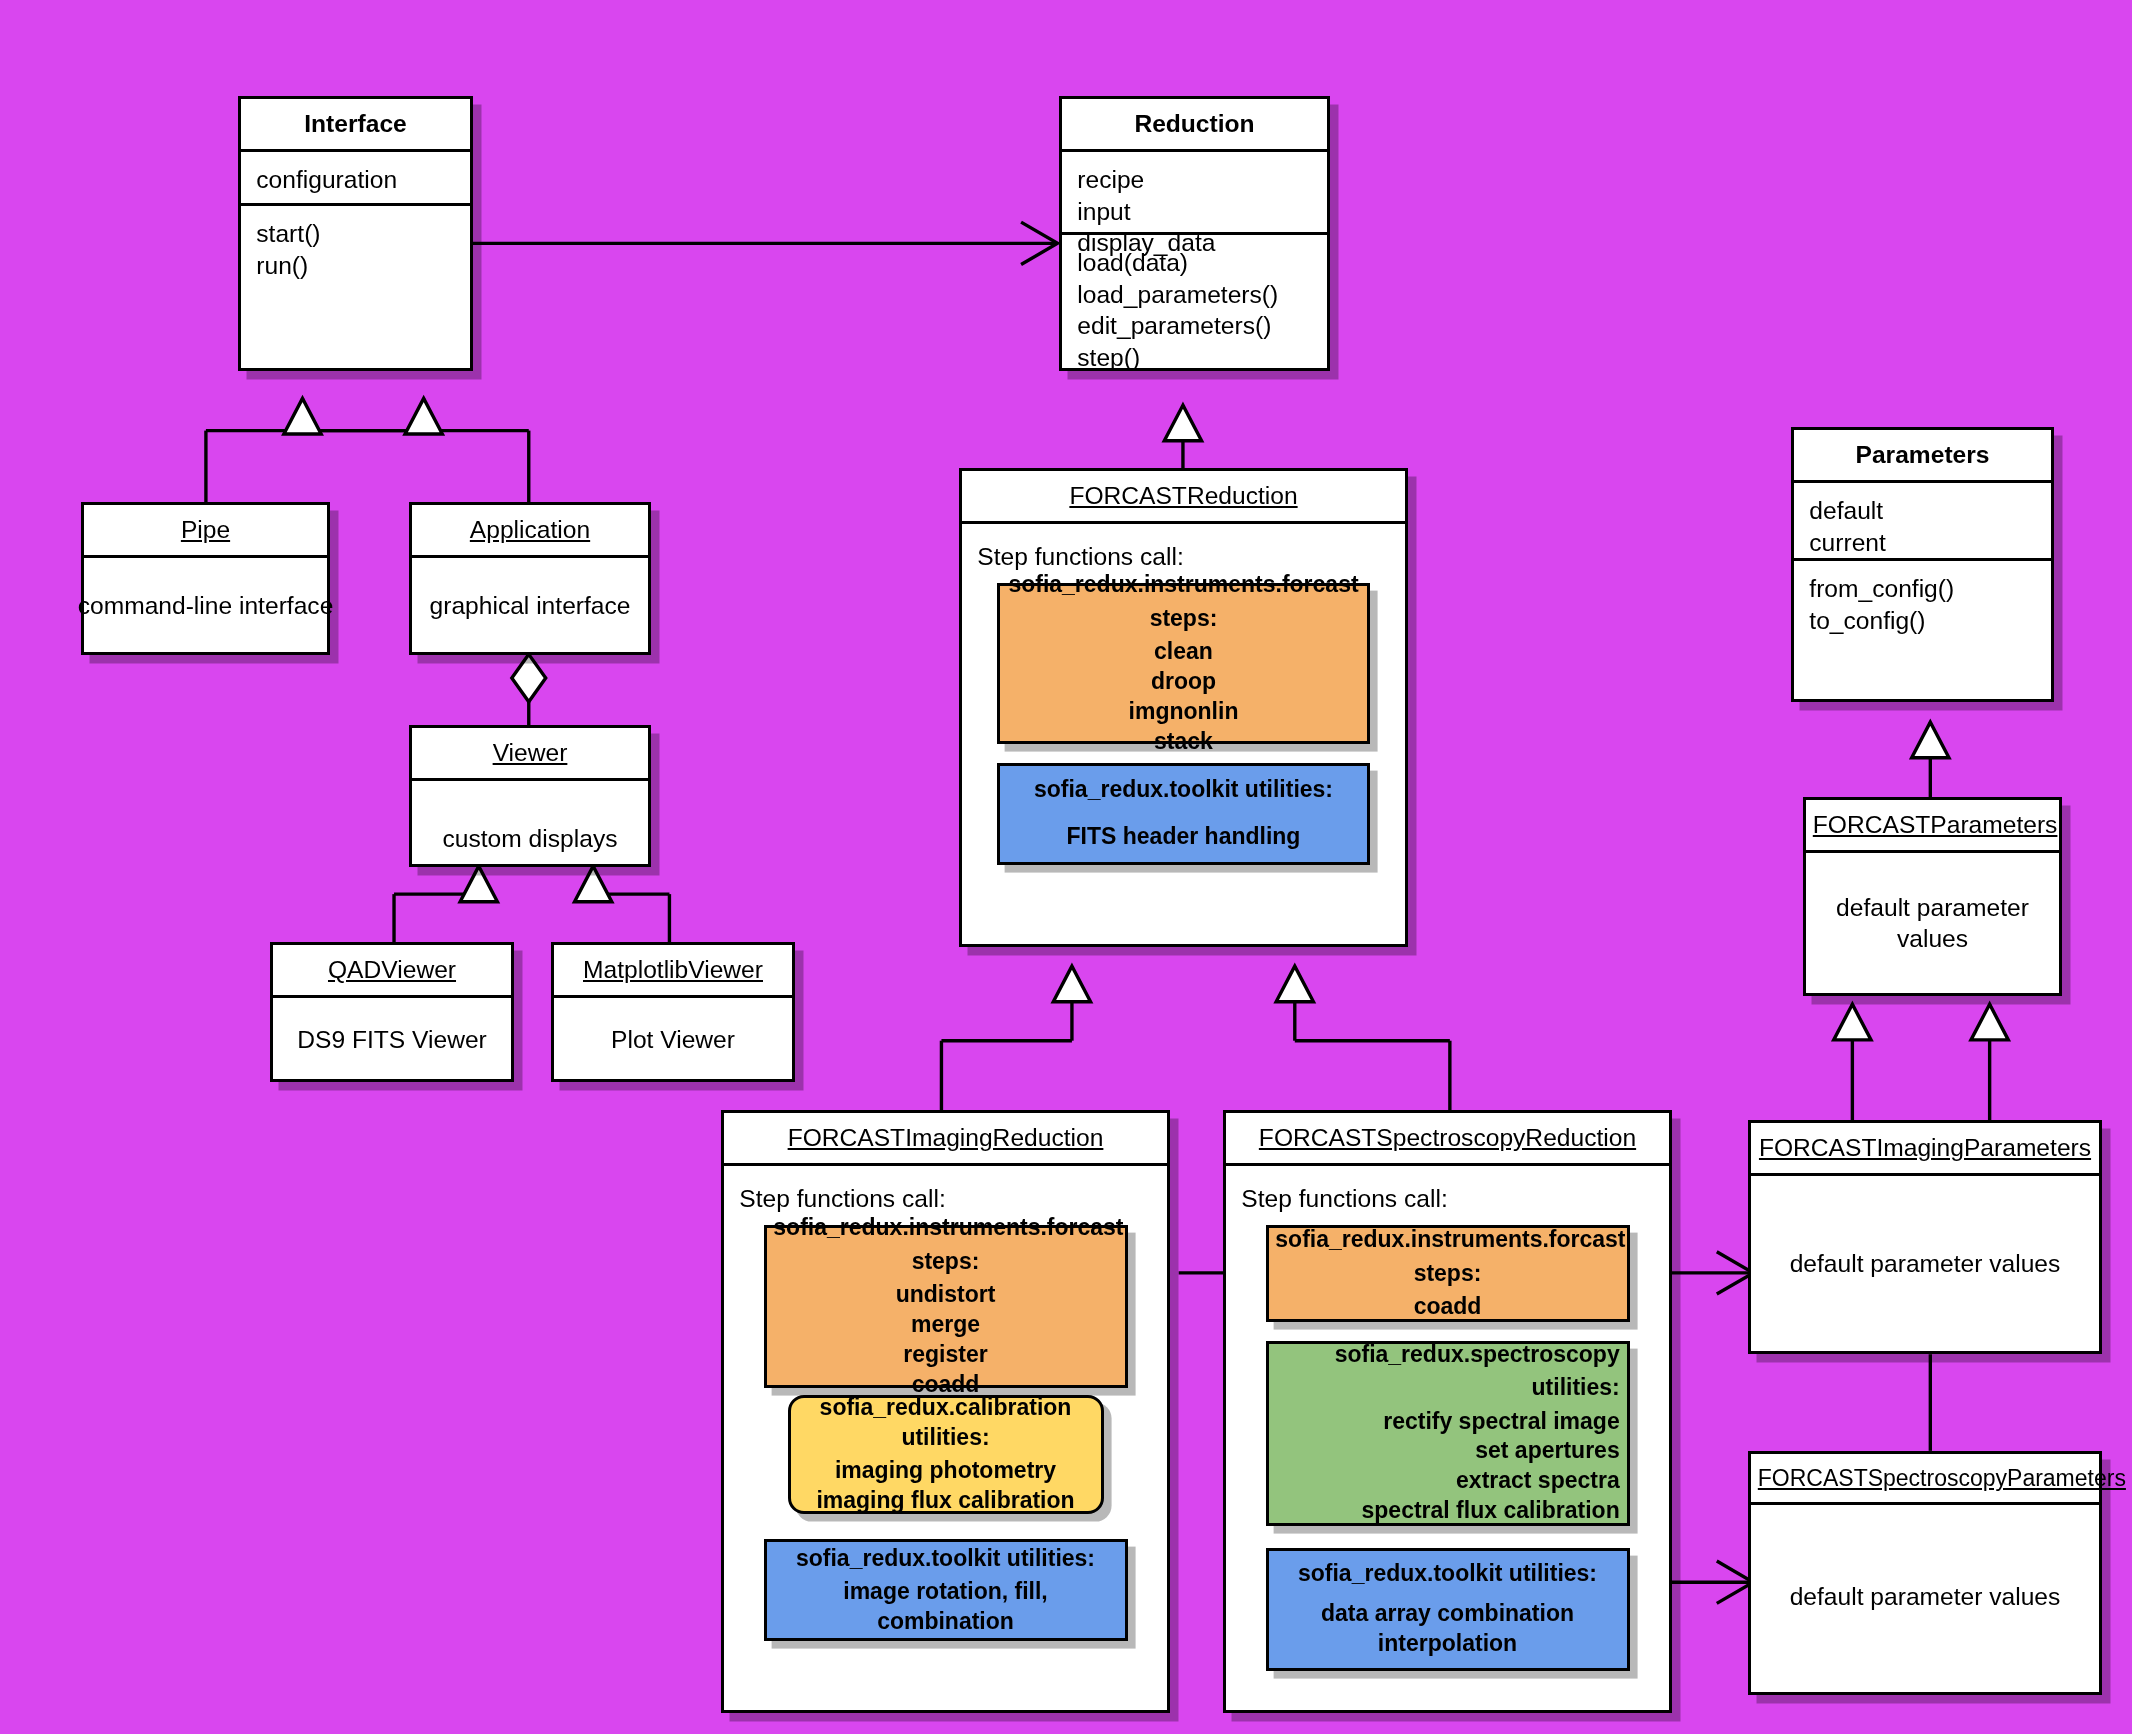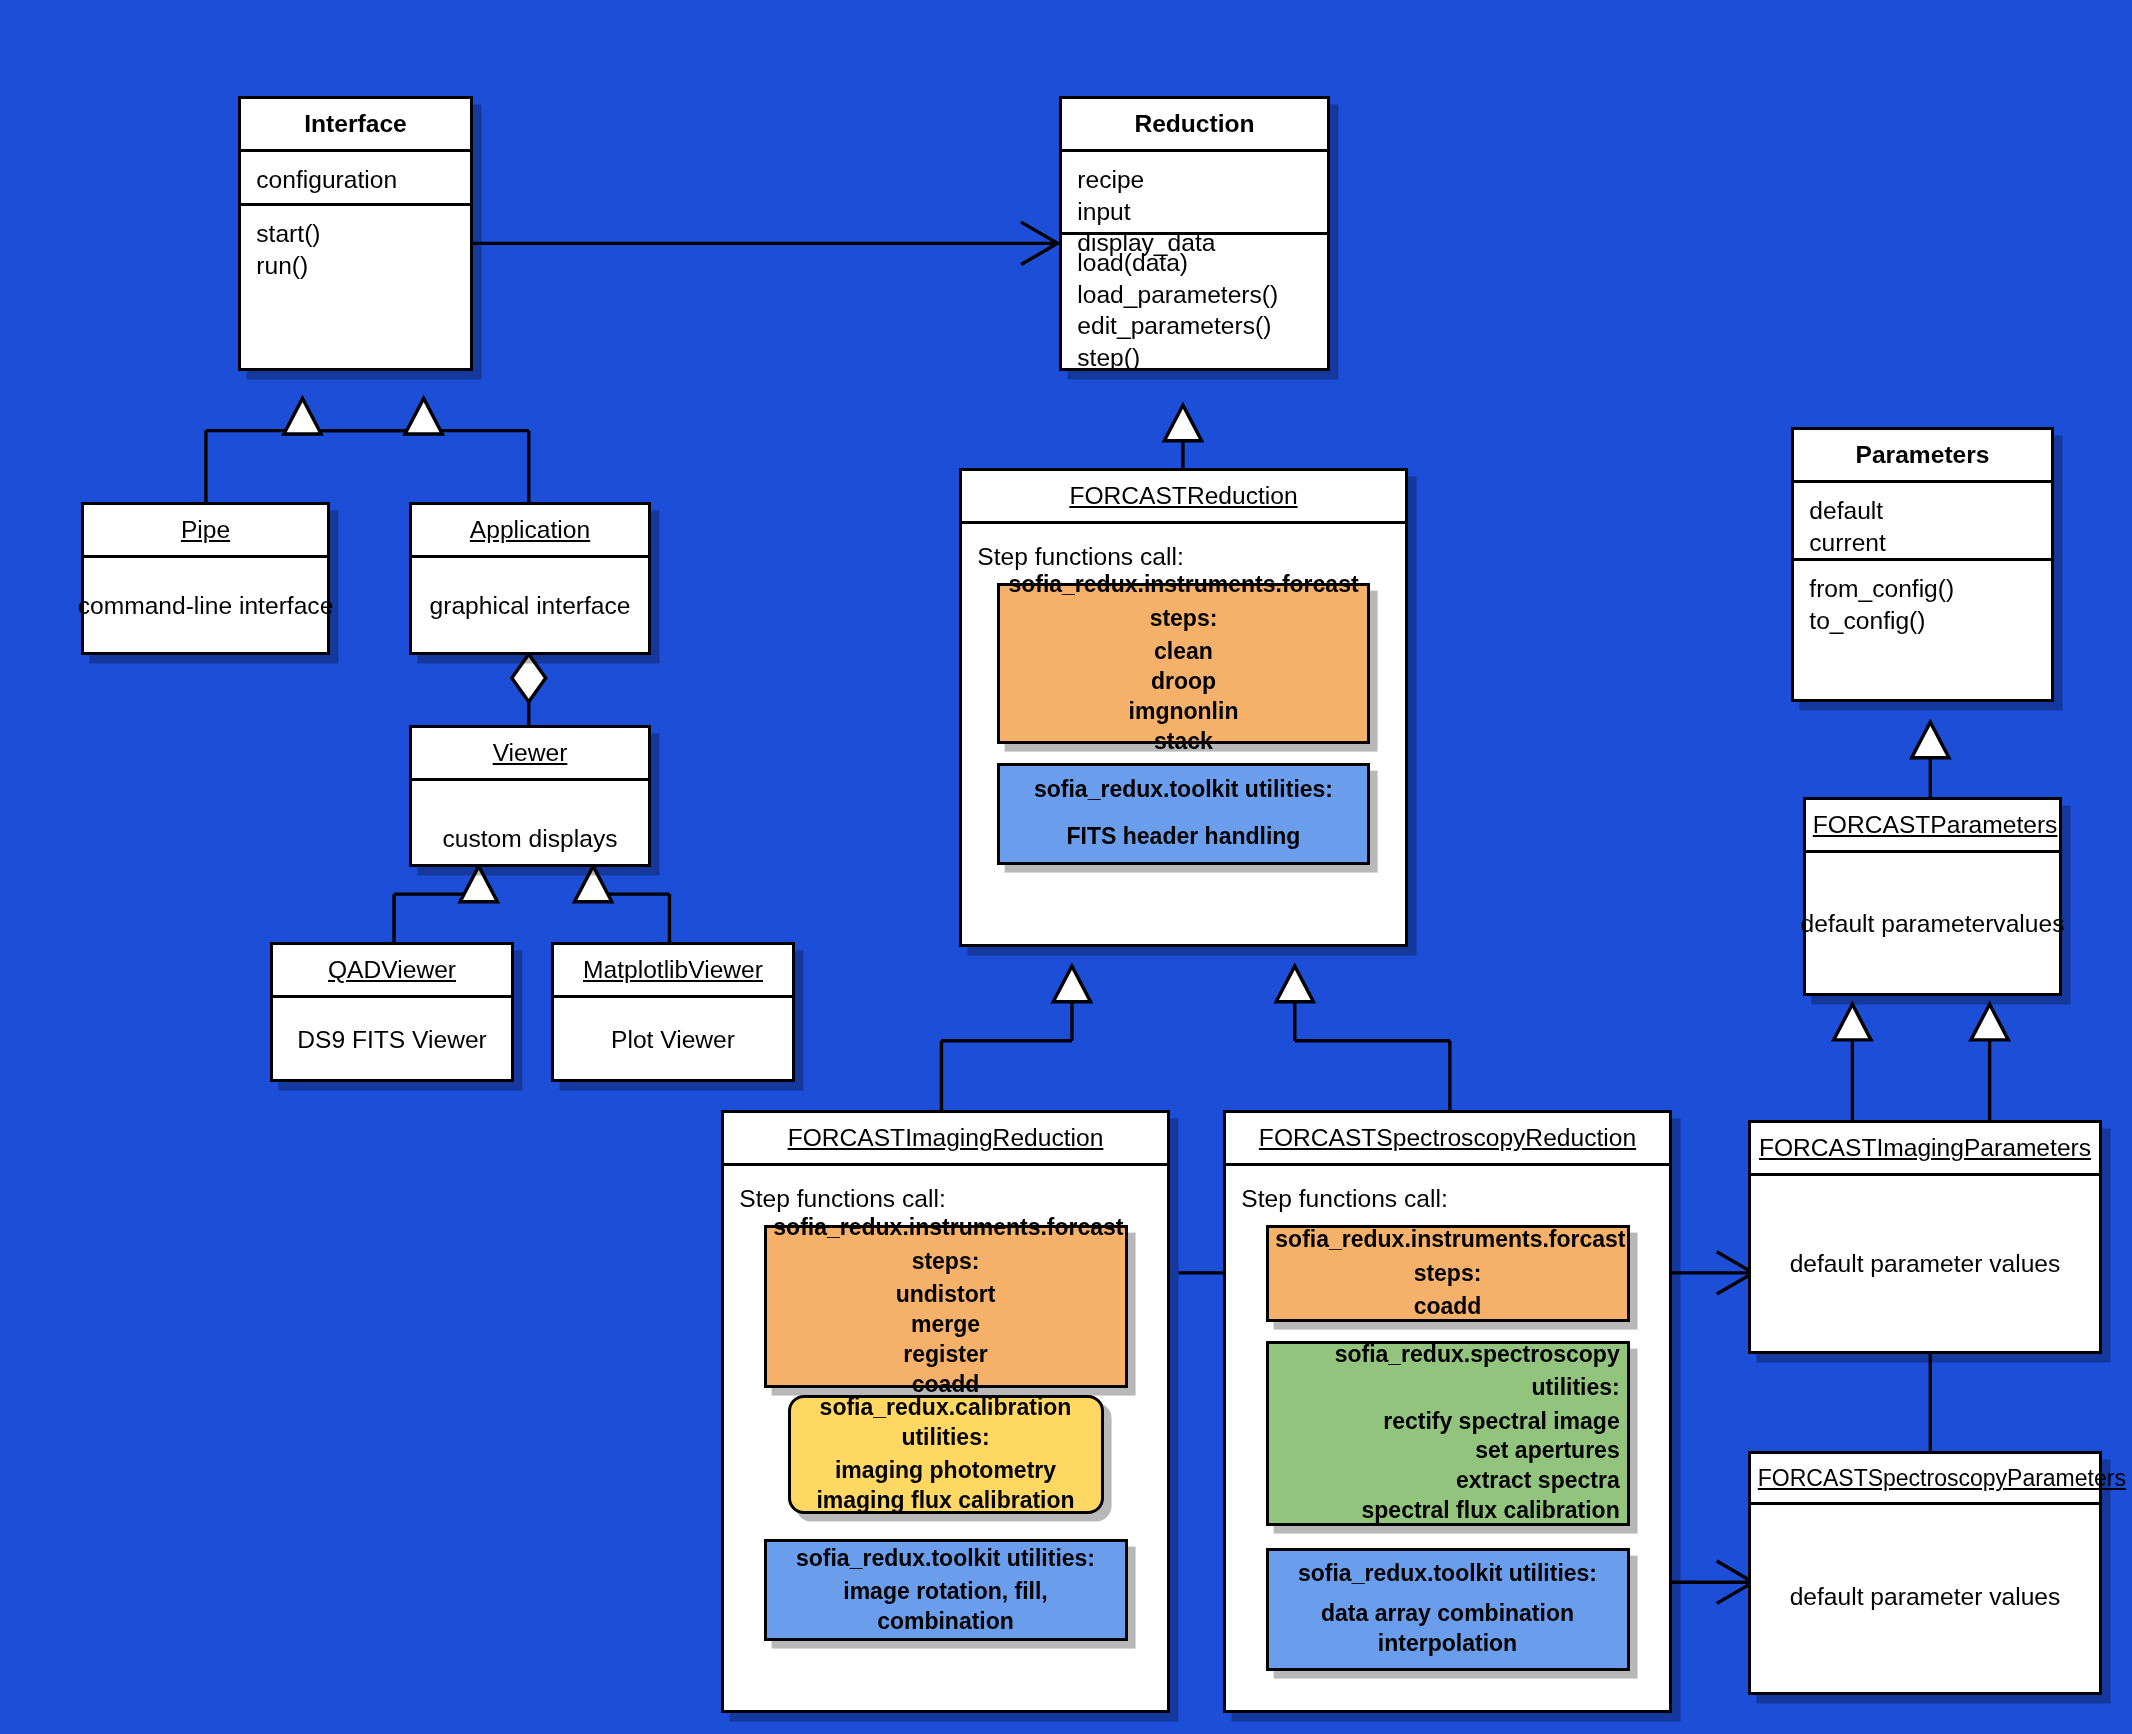--- a/index.html
+++ b/index.html
@@ -7,21 +7,21 @@
     padding: 0;
     background: #ffffff;
   }
   body {
     font-family: "Liberation Sans", sans-serif;
   }
   #canvas {
     position: relative;
     width: 2132px;
     height: 1734px;
-    background: #1d4ed8;
+    background: #d946ef;
     overflow: hidden;
   }
   #wires {
     position: absolute;
     left: 0; top: 0;
     width: 2132px;
     height: 1734px;
     pointer-events: none;
     z-index: 1;
   }
@@ -310,21 +310,21 @@
         <div class="hdr">sofia_redux.toolkit utilities:</div>
         <div class="gap" style="height:13.6px;"></div>
         <div class="item">data array combination</div>
         <div class="item">interpolation</div>
       </div>
     </div>
   </div>
 
   <div class="uml" style="left:1803px; top:797px; width:259px; height:199px;">
     <div class="uml-title under">FORCASTParameters</div>
-    <div class="uml-sect center" style="height:140px; flex-direction:row;">
+    <div class="uml-sect center" style="height:140px; flex-direction:column;">
       <div class="ln">default parameter</div>
       <div class="ln">values</div>
     </div>
   </div>
 
   <div class="uml" style="left:1748px; top:1120px; width:354px; height:234px;">
     <div class="uml-title under">FORCASTImagingParameters</div>
     <div class="uml-sect center" style="height:174px;">
       <div class="ln">default parameter values</div>
     </div>

